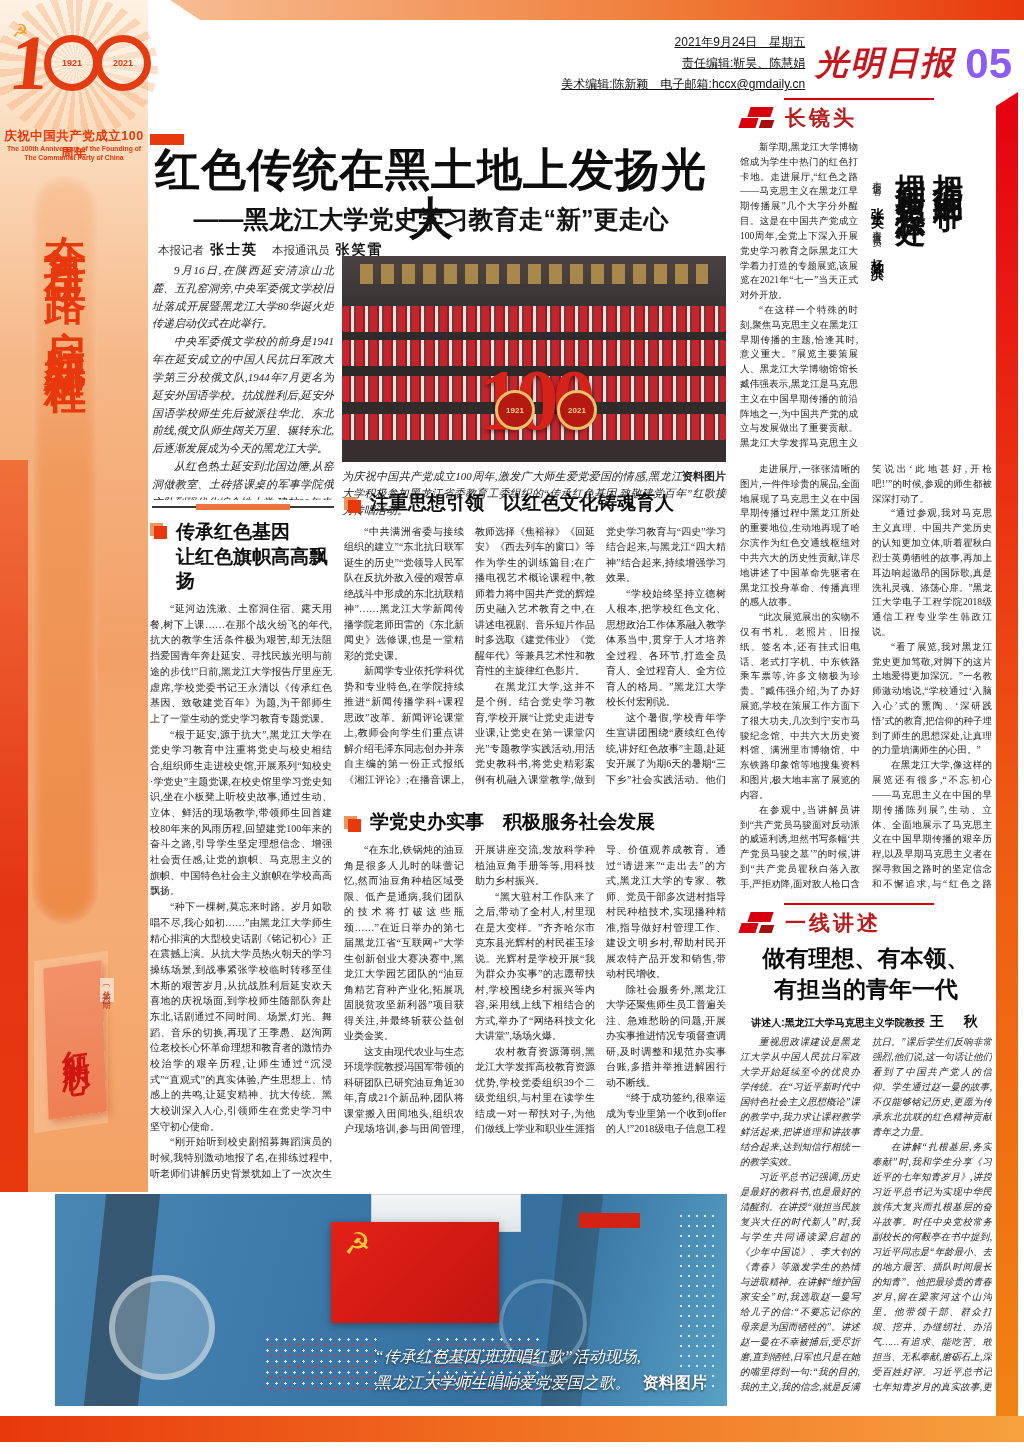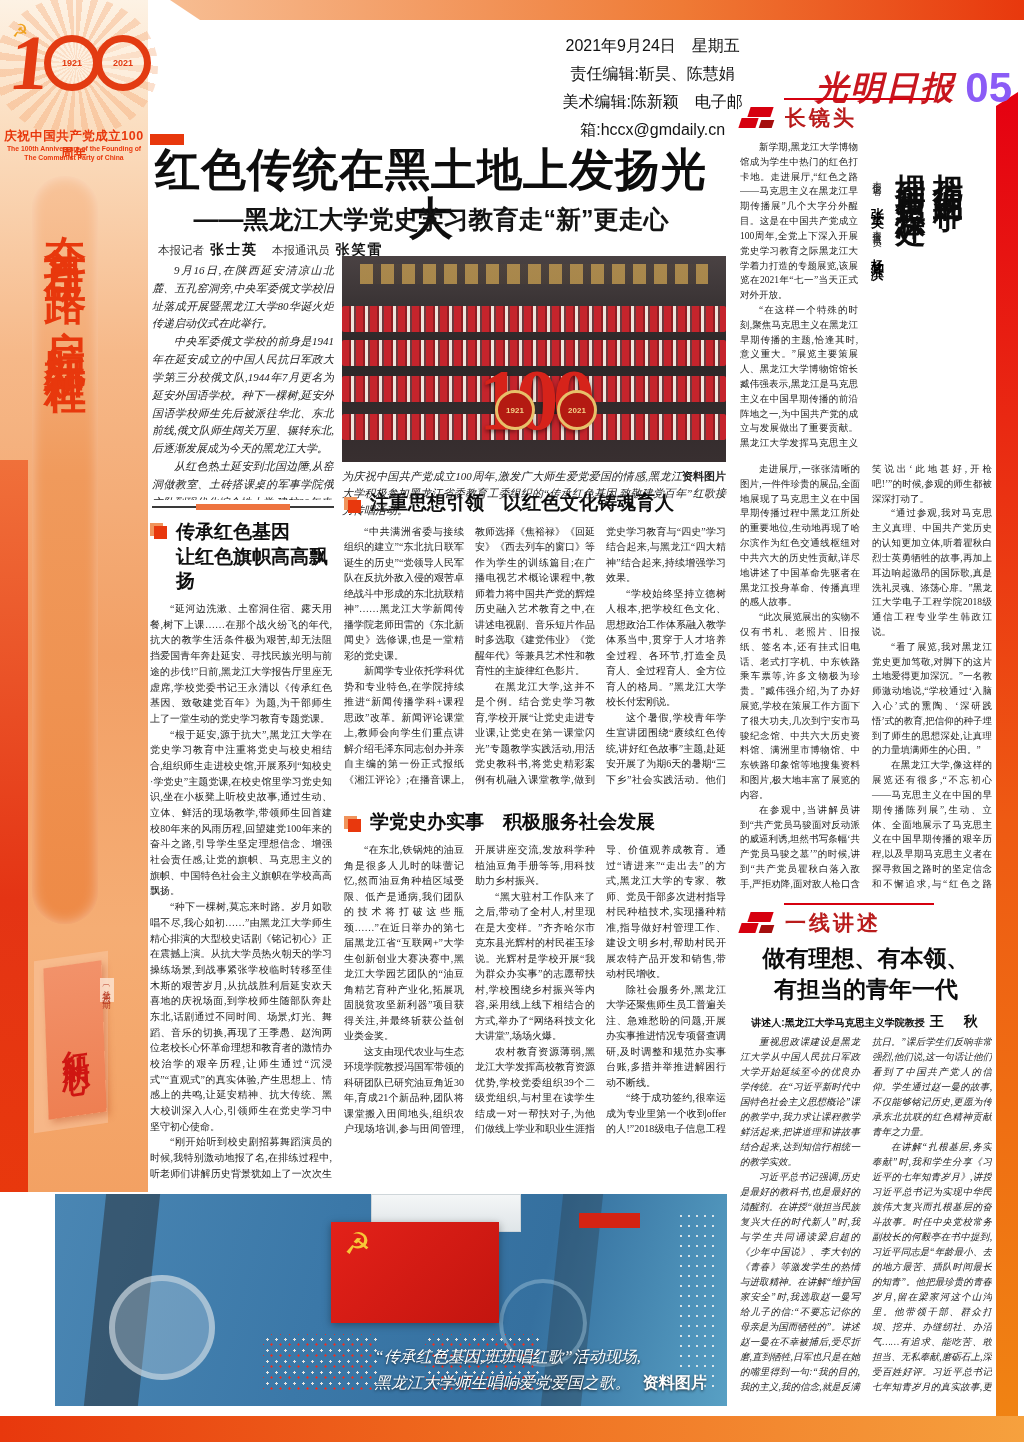--- a/index.html
+++ b/index.html
@@ -45,21 +45,21 @@
     background:linear-gradient(90deg,#f7bd92,#ef7a35 60%,#e8380d);
     clip-path:polygon(0 0,100% 0,100% 100%,30px 100%);}
   .right-band{position:absolute;right:6px;top:92px;width:22px;height:1326px;
     background:linear-gradient(180deg,#e50011,#ee5a13 55%,#f08313);
     clip-path:polygon(0 14px,100% 0,100% 100%,0 100%);}
   .bottom-band{position:absolute;left:0;right:0;bottom:12px;height:26px;
     background:linear-gradient(90deg,#e8380d,#ef6a1e 45%,#f6a13e);}
   
   .header-row{position:absolute;top:32px;left:500px;width:512px;display:flex;align-items:center;
               justify-content:flex-end;gap:10px;}
-  .header-info{text-align:center;font-size:16px;line-height:1.75;color:#111;}
+  .header-info{text-align:right;font-size:12px;line-height:1.75;color:#111;text-decoration:underline;}
   .masthead-name{font-family:"DejaVu Serif",serif;font-weight:bold;font-style:italic;font-size:33px;
                  color:#c8161e;letter-spacing:2px;white-space:nowrap;}
   .masthead-page{font-size:42px;font-weight:bold;color:#8b5cf6;line-height:1;}
   
   .tag{position:absolute;left:150px;top:134px;width:34px;height:11px;background:#e8380d;}
   .headline{position:absolute;left:150px;top:146px;width:562px;text-align:center;
     font-family:"Liberation Serif",serif;font-weight:bold;font-size:45px;line-height:1.08;
     letter-spacing:1px;color:#0d0d0d;}
   .subhead{position:absolute;left:150px;top:203px;width:562px;text-align:center;font-weight:bold;
            font-size:25px;color:#141414;}
@@ -203,21 +203,21 @@
 
   <div class="tag"></div>
   <h1 class="headline" style="margin:0;font-family:Liberation Serif, serif;">红色传统在黑土地上发扬光大</h1>
   <div class="subhead">——黑龙江大学党史学习教育走“新”更走心</div>
   <div class="byline">
     <span>本报记者</span><b>张士英</b><span>本报通讯员</span><b>张笑雷</b>
   </div>
 
   <div class="intro kai">
       <p>9月16日,在陕西延安清凉山北麓、五孔窑洞旁,中央军委俄文学校旧址落成开展暨黑龙江大学80华诞火炬传递启动仪式在此举行。</p>
-      <p>中央军委俄文学校的前身是1941年在延安成立的中国人民抗日军政大学第三分校俄文队,1944年7月更名为延安外国语学校。种下一棵树,延安外国语学校师生先后被派往华北、东北前线,俄文队师生阔关万里、辗转东北,后逐渐发展成为今天的黑龙江大学。</p>
+      <p>中央军委俄文学校的前身是1941年在延安成立的中国人民抗日军政大学第三分校俄文队,1944年7月更名为延安外国语学校。抗战胜利后,延安外国语学校师生先后被派往华北、东北前线,俄文队师生阔关万里、辗转东北,后逐渐发展成为今天的黑龙江大学。</p>
       <p>从红色热土延安到北国边陲,从窑洞做教室、土砖搭课桌的军事学院俄文队到现代化综合性大学,建校80年来,黑龙江大学传承红色基因、赓续红色血脉,特别是在党史学习教育中,创新形式用活红色资源,引领师生在红色文化中汲取前行力量。</p>
     </div>
   <div class="intro-rule"></div>
 
   <div class="photo-top">
     <div class="gold-banner"></div>
     <div class="riser crowd-row" style="top:50px;"></div>
     <div class="riser crowd-row" style="top:84px;"></div>
     <div class="riser crowd-row" style="top:120px;"></div>
     <div class="riser crowd-row" style="top:158px;"></div>

